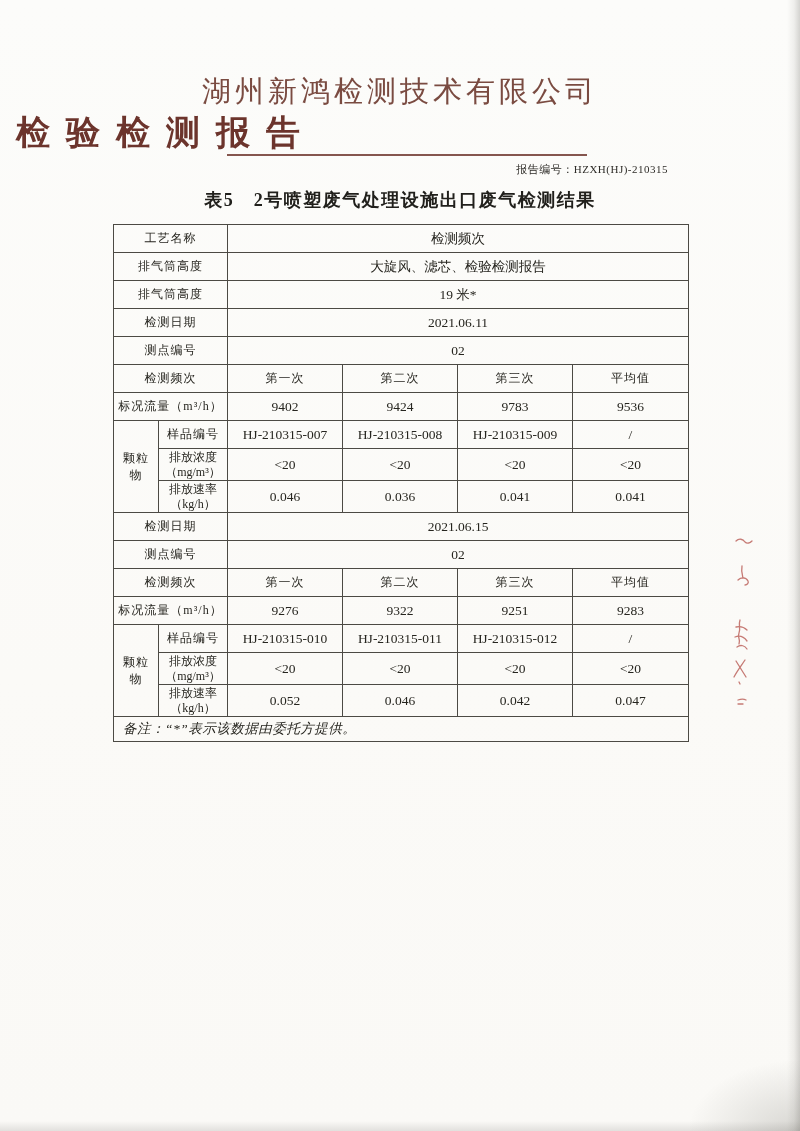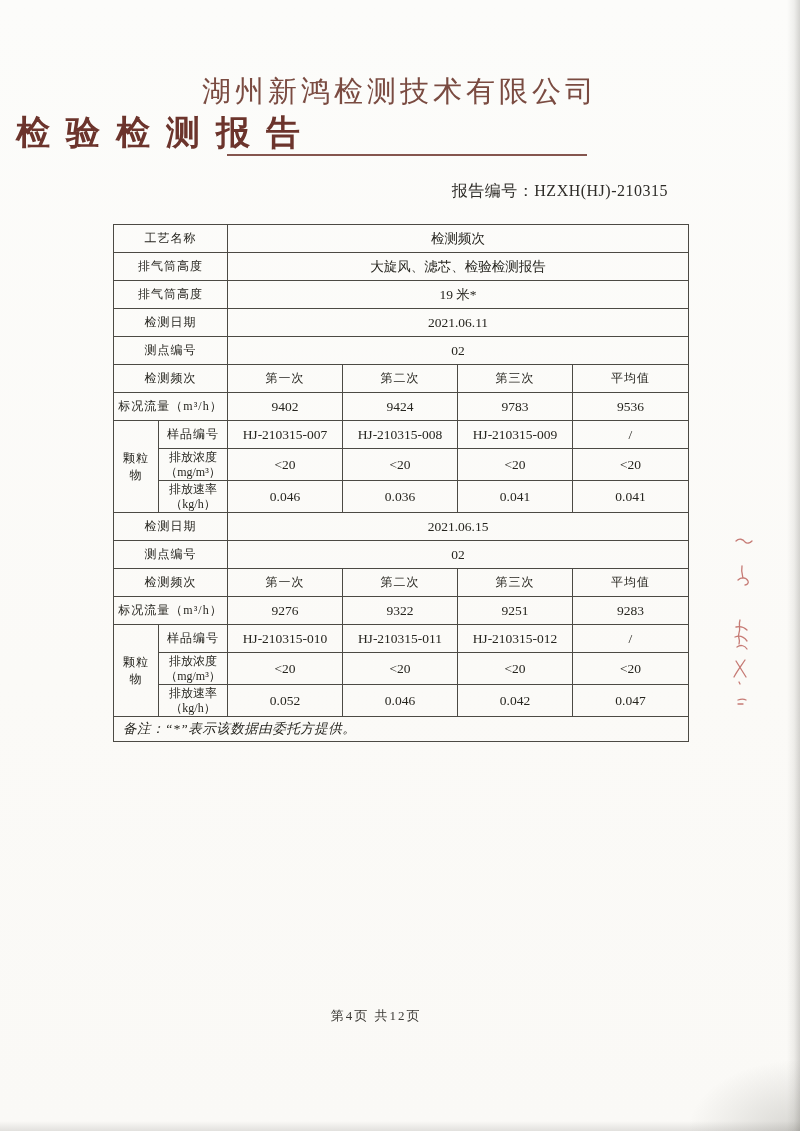--- a/index.html
+++ b/index.html
@@ -50,22 +50,22 @@
     letter-spacing: 16px;
     text-indent: 16px; 
     color: #6c342c;
   }
   .title-rule {
     position: absolute; top: 154px; left: 227px; width: 360px; height: 0;
     border-top: 2px solid #703830;
     opacity: 0.85;
   }
   .report-no {
-    position: absolute; top: 181px; right: 132px;
-    font-size: 16px;
+    position: absolute; top: 162px; right: 132px;
+    font-size: 11px;
     letter-spacing: 0.5px;
     color: #2e2c28;
   }
   .table-caption {
     position: absolute; top: 188px; left: 0; width: 100%;
     text-align: center;
     font-size: 18px;
     font-weight: bold;
     letter-spacing: 1.5px;
     color: #21201c;
@@ -112,20 +112,21 @@
 
 <div class="page">
 
   <div class="company">湖州新鸿检测技术有限公司</div>
 
   <div class="title">检验检测报告</div>
   <div class="title-rule"></div>
 
   <div class="report-no"><span>报告编号：</span><span>HZXH(HJ)-210315</span></div>
 
+  <div class="table-caption">表5　2号喷塑废气处理设施出口废气检测结果</div>
 
   <table class="results">
     <colgroup>
       <col style="width:45px">
         <col style="width:69px">
       <col style="width:115px">
         <col style="width:115px">
       <col style="width:115px">
         <col style="width:116px">
     </colgroup>
@@ -248,18 +249,17 @@
     <path d="M10,95 c4,-1 8,0 11,3"></path>
     <path d="M9,105 c5,-2 9,0 12,4"></path>
     <path d="M11,115 c4,-3 8,-1 10,2"></path>
     <path d="M10,129 l10,16"></path>
     <path d="M19,128 c-4,6 -8,11 -11,17"></path>
     <path d="M13,150 l1,2"></path>
     <path d="M12,168 c3,-1 6,-1 8,0"></path>
     <path d="M12,172 h5"></path>
   </svg>
 
-  <div class="footer">第4页 共12页</div>
 
   <div class="edge-right"></div>
   <div class="edge-bottom"></div>
   <div class="corner-curl"></div>
 </div>
 
 </body></html>

